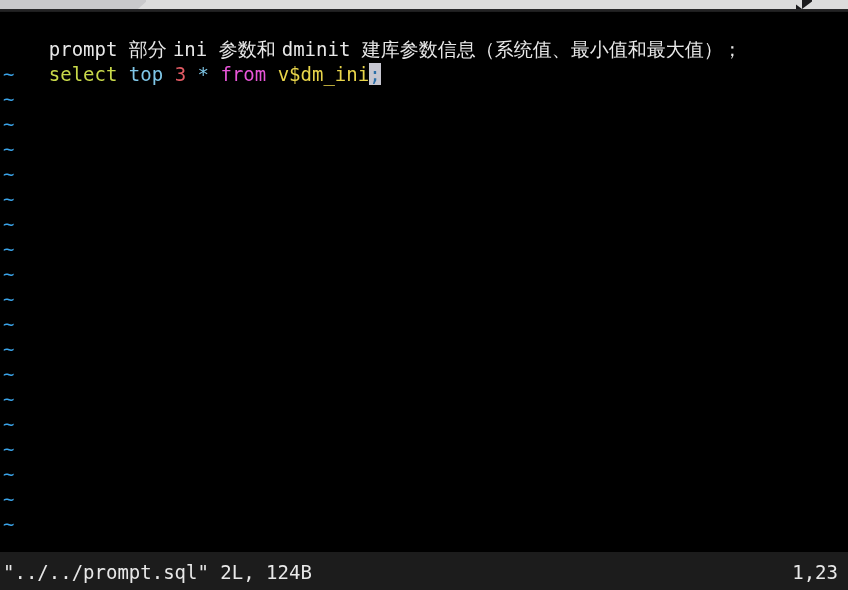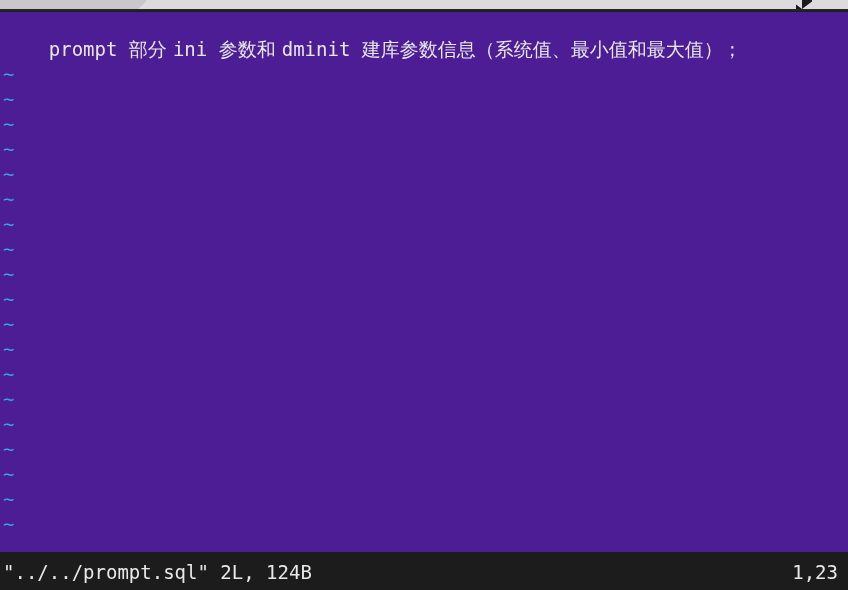--- a/index.html
+++ b/index.html
@@ -71,21 +71,21 @@
     width: 848px; height: 3px;
     background: linear-gradient(to bottom, #2a2a2c, #1c1c1c);
   }
 
   
   #editor {
     position: absolute;
     left: 0; top: 12px;
     width: 848px;
     height: 540px;
-    background: #4c1d95;
+    background: #000000;
   }
   .line {
     position: absolute;
     left: 3px;
     height: 25px;
     line-height: 25px;
     font-size: 19px;
     white-space: pre;
     letter-spacing: 0px;
   }
@@ -168,20 +168,23 @@
   <div class="tab right-edge"></div>
 </div>
 <div id="tabstrip-shadow"></div>
 
 <div id="editor">
 
   <div class="line line-0">
     <span class="t-white">prompt </span><span class="t-white cjk">部分 </span><span class="t-white">ini </span><span class="t-white cjk">参数和 </span><span class="t-white">dminit </span><span class="t-white cjk">建库参数信息（系统值、最小值和最大值）；</span>
   </div>
 
+  <div class="line line-1">
+    <span class="t-green">select</span><span> </span><span class="t-cyan">top</span><span> </span><span class="t-red">3</span><span> </span><span class="t-cyan">*</span><span> </span><span class="t-magenta">from</span><span> </span><span class="t-yellow">v$dm_ini</span><span class="cursor-block">;</span>
+  </div>
 
   <div id="tildes">
       <div class="tilde">~</div>
       <div class="tilde">~</div>
       <div class="tilde">~</div>
       <div class="tilde">~</div>
       <div class="tilde">~</div>
       <div class="tilde">~</div>
       <div class="tilde">~</div>
       <div class="tilde">~</div>

